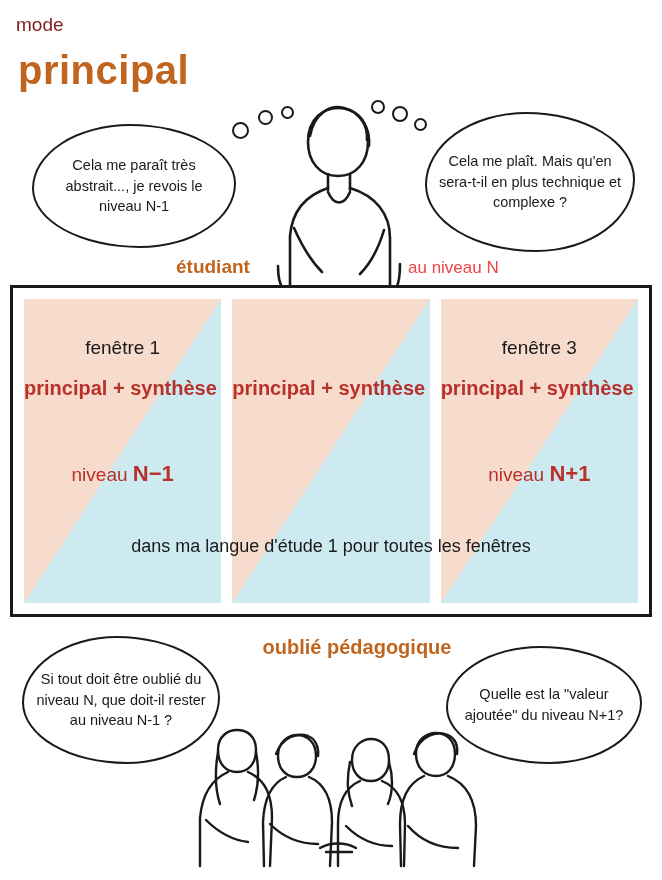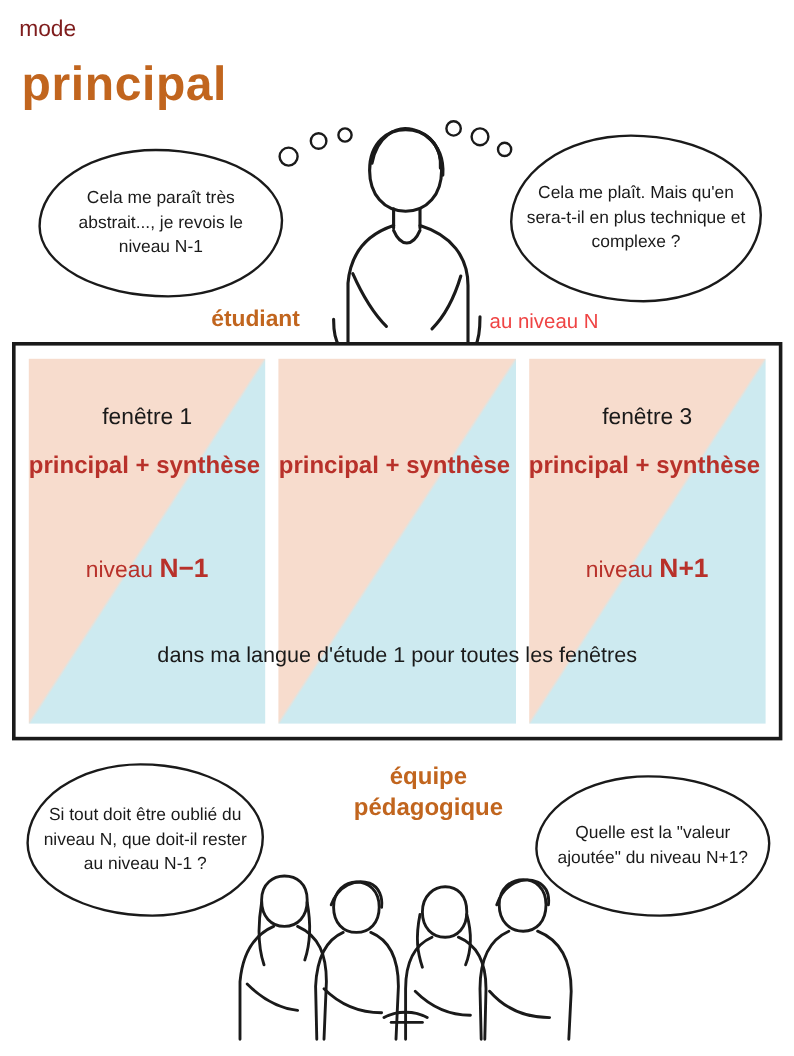--- a/index.html
+++ b/index.html
@@ -269,21 +269,21 @@
       <div class="win-niveau">
         <span>niveau</span>
         <span class="lvl">N+1</span>
       </div>
     </div>
 
   </div>
   <div class="panel-footer">dans ma langue d'étude 1 pour toutes les fenêtres</div>
 </div>
 
-<div class="caption-team">équipe pédagogique</div>
+<div class="caption-team">oublié pédagogique</div>
 
 <div class="bubble cloud bubble-team-left">
   <span>Si tout doit être oublié du niveau N, que doit-il rester au niveau N-1 ?</span>
 </div>
 <div class="bubble cloud bubble-team-right">
   <span>Quelle est la "valeur ajoutée" du niveau N+1?</span>
 </div>
 
 <div class="figure-team">
   <svg viewBox="0 0 330 150" width="330" height="150" fill="none" stroke="#1a1a1a" stroke-width="2.4" stroke-linecap="round" stroke-linejoin="round">

